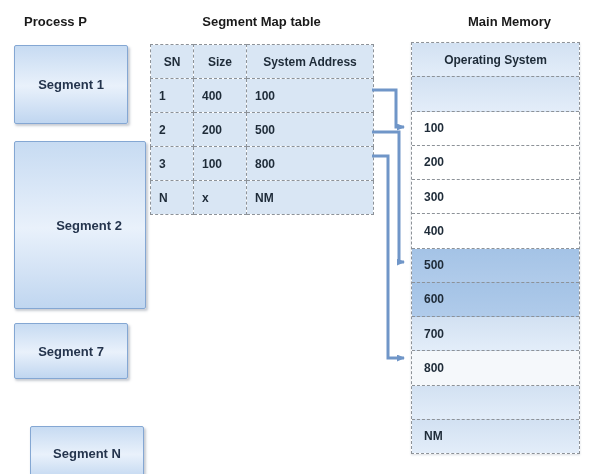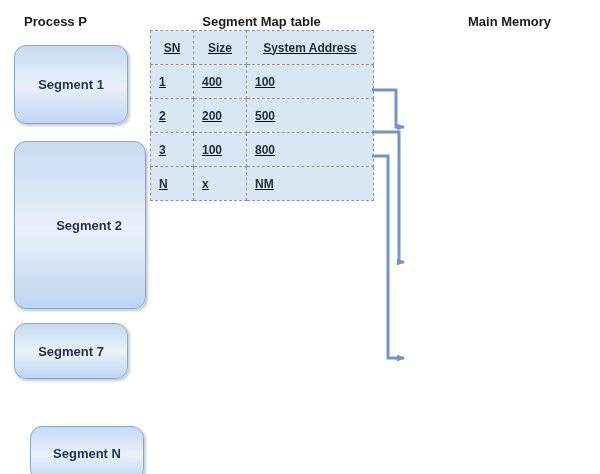--- a/index.html
+++ b/index.html
@@ -11,35 +11,35 @@
     position:absolute; font-size:13px; font-weight:bold; color:#1a1a1a;
     white-space:nowrap;
   }
   .title-process { left:24px; top:14px; }
   .title-smt { left:150px; top:14px; width:223px; text-align:center; }
   .title-mm  { left:468px; top:14px; }
 
   
   .seg-box {
     position:absolute; left:14px; width:112px;
-    border:1px solid #84a7d3; border-radius:12px;
+    border:1px solid #84a7d3; border-radius:2px;
     background:linear-gradient(180deg,#c7dbf2 0%,#e9f1fb 52%,#c0d6f0 100%);
     box-shadow:1.5px 2px 2.5px rgba(130,140,155,.45);
     display:flex; align-items:center; justify-content:center;
     font-size:13px; font-weight:bold; color:#24344d;
   }
   .seg-1 { top:45px;  height:77px; }
   .seg-2 { top:141px; height:166px;padding-left:18px; }
   .seg-3 { top:323px; height:54px; }
   .seg-n { top:426px; height:53px;margin-left:16px; }
 
   
   .smt {
-    position:absolute; left:150px; top:30px; width:223px;
-    border-collapse:collapse; table-layout:fixed;text-decoration:underline;
+    position:absolute; left:150px; top:44px; width:223px;
+    border-collapse:collapse; table-layout:fixed;
   }
   .smt th, .smt td {
     border:1px dashed #8d9298; background:#d9e6f4;
     font-size:12px; font-weight:bold; color:#1e2b38;
     height:33px; padding:0; overflow:hidden;
   }
   .smt th { text-align:center; }
   .smt td { text-align:left; padding-left:8px; }
   .col-sn { width:43px; } .col-size { width:53px; } .col-addr { width:127px; }
 
@@ -105,20 +105,34 @@
       <td>800</td>
     </tr>
     <tr>
       <td>N</td>
       <td>x</td>
       <td>NM</td>
     </tr>
   </tbody>
     </table>
 
+  <div class="mem">
+    <div class="mem-cell c-blue center">Operating System</div>
+    <div class="mem-cell c-blue"></div>
+    <div class="mem-cell c-white">100</div>
+    <div class="mem-cell c-white">200</div>
+    <div class="mem-cell c-white">300</div>
+    <div class="mem-cell c-white">400</div>
+    <div class="mem-cell c-hl">500</div>
+    <div class="mem-cell c-hl">600</div>
+    <div class="mem-cell c-blue">700</div>
+    <div class="mem-cell c-off">800</div>
+    <div class="mem-cell c-blue"></div>
+    <div class="mem-cell c-blue">NM</div>
+  </div>
 
   <svg class="arrows" width="600" height="474" viewBox="0 0 600 474">
     <defs>
       <marker id="ah" markerWidth="9" markerHeight="8" refX="7" refY="3.5" orient="auto" markerUnits="userSpaceOnUse">
         <path d="M0,0 L8,3.5 L0,7 Z" fill="#7096c8"></path>
       </marker>
     </defs>
     <path d="M372,90 L396,90 L396,127 L404,127" fill="none" stroke="#7096c8" stroke-width="3" marker-end="url(#ah)"></path>
     <path d="M372,132 L399,132 L399,262 L404,262" fill="none" stroke="#7096c8" stroke-width="3" marker-end="url(#ah)"></path>
     <path d="M372,156 L388,156 L388,358 L404,358" fill="none" stroke="#7096c8" stroke-width="3" marker-end="url(#ah)"></path>

